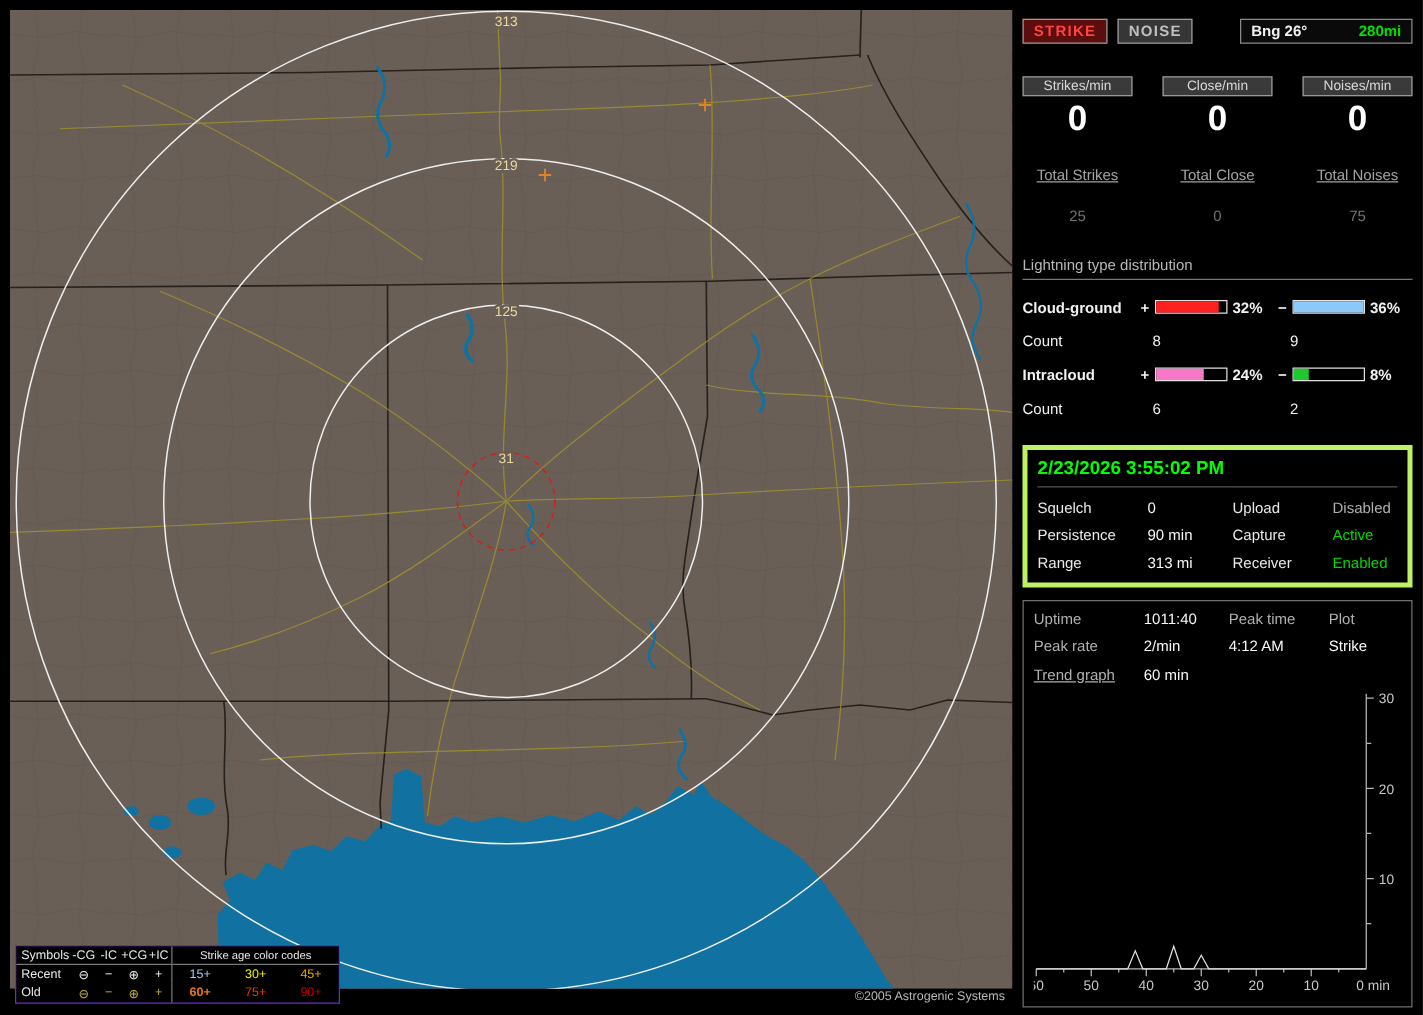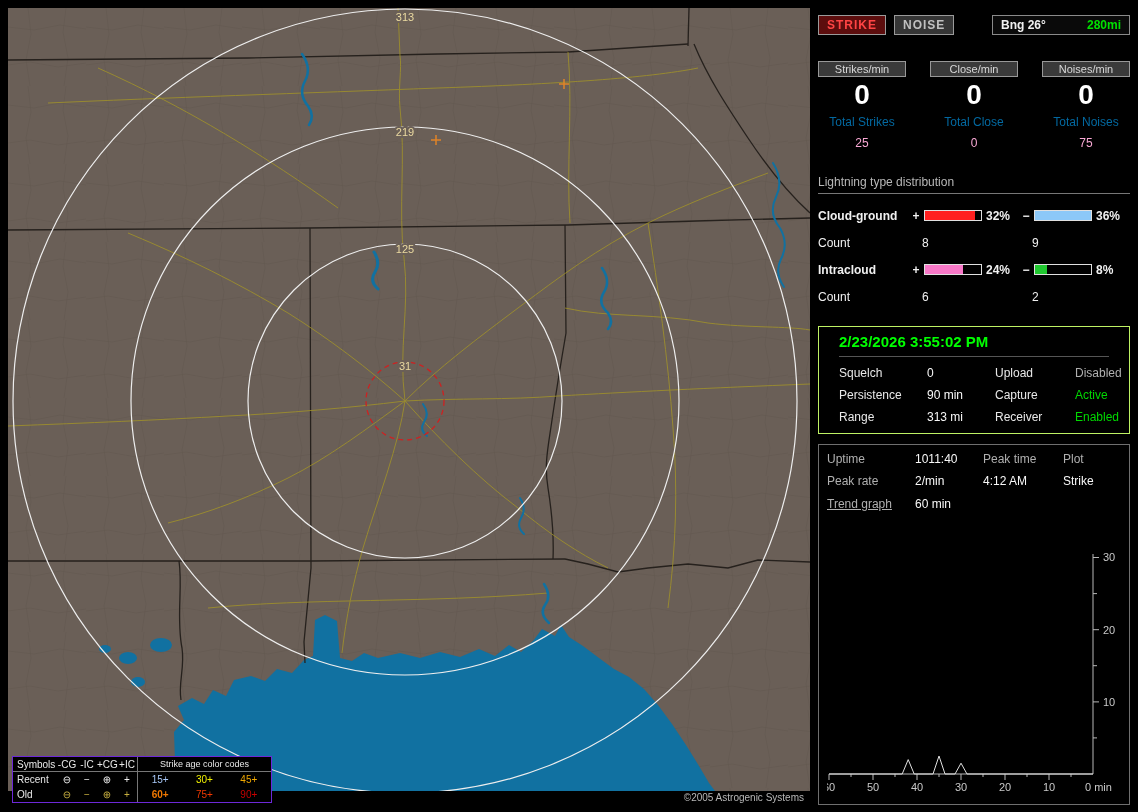--- a/index.html
+++ b/index.html
@@ -32,36 +32,36 @@
   .btn-noise  { background:#363636; color:#c0c0c0; }
   .bng-box { margin-left:auto; border:1px solid #8a8a8a; background:#0a0a0a; width:138px;
              display:flex; justify-content:space-between; padding:2px 8px; font-weight:bold; }
   .bng-dist { color:#00e000; }
 
   .counters { display:grid; grid-template-columns:1fr 1fr 1fr; column-gap:24px;
               margin-top:26px; text-align:center; }
   .chip { display:block; background:#3a3a3a; border:1px solid #989898; color:#d8d8d8;
           font-size:11px; padding:1px 2px; }
   .big-zero { font-size:28px; font-weight:bold; color:#fff; margin-top:4px; line-height:28px; }
-  .total-label { color:#0369a1; margin-top:6px; }
-  .total-value { color:#f9a8d4; margin-top:7px; }
+  .total-label { color:#a3a3a3; margin-top:24px;text-decoration:underline; }
+  .total-value { color:#737373; margin-top:19px; }
 
   .dist { margin-top:25px; }
   .dist-title { color:#b8b8b8; border-bottom:1px solid #777; padding-bottom:4px; margin-bottom:8px; }
   .dist-row { display:flex; align-items:center; height:27px; }
   .dist-label { width:92px; font-weight:bold; }
   .sign { width:12px; text-align:center; font-weight:bold; }
   .bar { width:58px; height:11px; border:1px solid #e0e0e0; background:#000; margin:0 2px; }
   .bar-fill { height:100%; }
   .pct { width:36px; font-weight:bold; padding-left:2px; }
   .count-row { display:flex; align-items:center; height:27px; }
   .count-label { width:104px; }
   .count-v1 { width:110px; }
 
-  .status-box { border:1px solid #bef264; margin-top:16px; padding:6px 20px 9px; }
+  .status-box { border:4px solid #bef264; margin-top:16px; padding:6px 8px 9px; }
   .datetime { color:#00ff00; font-weight:bold; font-size:15px; border-bottom:1px solid #555;
               padding-bottom:6px; margin-bottom:9px; }
   .grid4 { display:grid; grid-template-columns:88px 68px 80px 1fr; row-gap:8px; }
   .lab { color:#e8e8e8; }
   .lab-dim { color:#b0b0b0; }
   .val { color:#f8f8f8; }
 
   .stats-box { border:1px solid #6f6f6f; margin-top:10px; padding:7px 8px 6px; flex:1;
                display:flex; flex-direction:column; }
   .trend-row { display:flex; margin-top:9px; }

